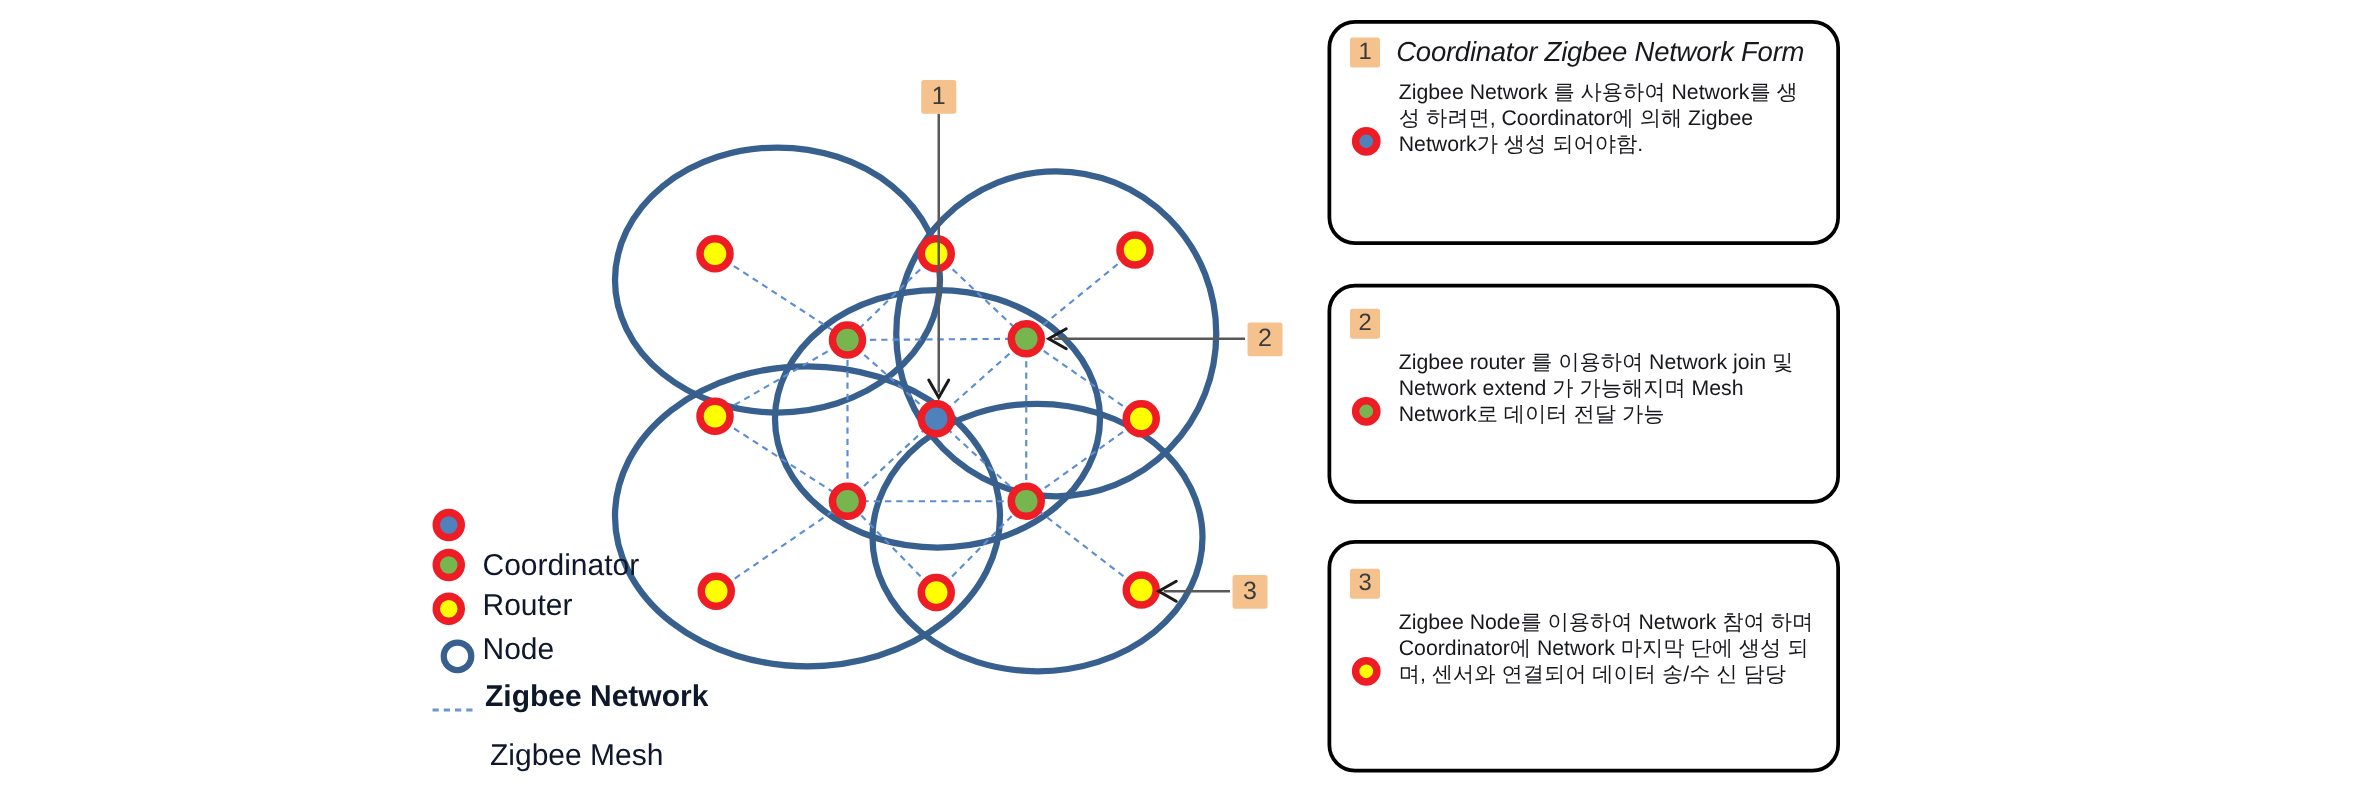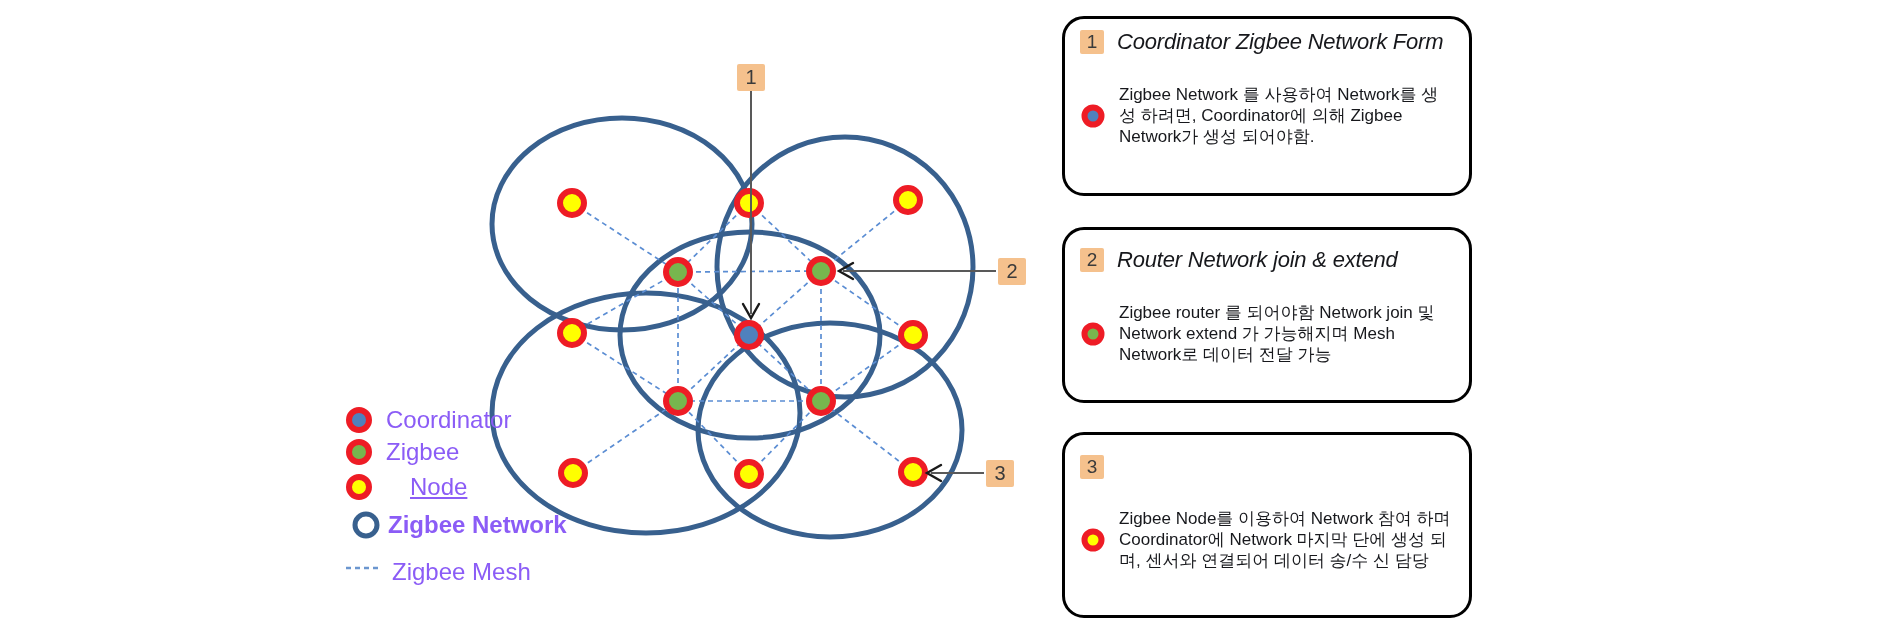--- a/index.html
+++ b/index.html
@@ -15,34 +15,34 @@
   .legend-dash{stroke:#6b96cf;stroke-width:2.4;stroke-dasharray:5 4;}
   .arrow-line{stroke:#595959;stroke-width:2;}
   .arrow-head{stroke:#1a1a1a;stroke-width:2.4;fill:none;stroke-linecap:round;}
 
   
   .callout{position:absolute;width:28px;height:27px;background:#f5c18d;
            display:flex;align-items:center;justify-content:center;
            font-size:20px;color:#3b3b3b;border-radius:2px;}
 
   
-  .legend-label{position:absolute;font-size:24px;line-height:28px;color:#8b5cf6;white-space:nowrap;}
+  .legend-label{position:absolute;font-size:24px;line-height:28px;color:#0f172a;white-space:nowrap;margin-top:33px;}
 
   
   .info-box{position:absolute;left:1062px;width:410px;background:#fff;
             border:3px solid #000;border-radius:22px;box-sizing:border-box;
             padding:8px 16px 8px 15px;}
   .info-box.b1{top:16px;height:180px;padding-top:10px;}
   .info-box.b2{top:227px;height:176px;padding-top:17px;}
   .info-box.b3{top:432px;height:186px;padding-top:20px;}
   .ib-title-row{display:flex;align-items:center;gap:13px;}
   .ib-chip{width:24px;height:24px;background:#f5c18d;border-radius:2px;flex:0 0 auto;
            display:flex;align-items:center;justify-content:center;font-size:19px;color:#3b3b3b;}
   .ib-title{font-size:22px;color:#17181c;white-space:nowrap;letter-spacing:-0.2px;font-style:italic;}
-  .ib-body-row{display:flex;align-items:center;gap:13px;margin-top:29px;}
+  .ib-body-row{display:flex;align-items:flex-end;gap:13px;margin-top:8px;}
   .ib-icon{flex:0 0 auto;}
   .ib-body{font-size:17px;line-height:21px;color:#17181c;width:338px;}
 </style>
 </head>
 <body>
 
 <div class="canvas">
 
   <svg class="diagram-svg" width="1890" height="628" viewBox="0 0 1890 628">
 
@@ -120,49 +120,48 @@
     </div>
   <div class="callout" style="left:998px;top:258px;">
       <span>2</span>
     </div>
   <div class="callout" style="left:986px;top:460px;">
       <span>3</span>
     </div>
 
   <div class="legend">
     <div class="legend-label" style="left:386px;top:406px;">Coordinator</div>
-    <div class="legend-label" style="left:386px;top:438px;">Zigbee</div>
-    <div class="legend-label" style="left:410px;top:473px;text-decoration:underline;">Node</div>
+    <div class="legend-label" style="left:386px;top:438px;">Router</div>
+    <div class="legend-label" style="left:386px;top:473px;">Node</div>
     <div class="legend-label" style="left:388px;top:511px;font-weight:bold;">Zigbee Network</div>
     <div class="legend-label" style="left:392px;top:558px;">Zigbee Mesh</div>
   </div>
 
   <div class="info-box b1">
     <div class="ib-title-row">
       <div class="ib-chip">1</div>
       <div class="ib-title">Coordinator Zigbee Network Form</div>
     </div>
     <div class="ib-body-row">
       <svg class="ib-icon" width="26" height="26">
         <circle cx="13" cy="13" r="8.5" class="red-ring" fill="#4f81bd"></circle>
       </svg>
       <div class="ib-body">Zigbee Network 를 사용하여 Network를 생성 하려면, Coordinator에 의해 Zigbee Network가 생성 되어야함.</div>
     </div>
   </div>
 
   <div class="info-box b2">
     <div class="ib-title-row">
       <div class="ib-chip">2</div>
-      <div class="ib-title">Router Network join &amp; extend</div>
     </div>
     <div class="ib-body-row">
       <svg class="ib-icon" width="26" height="26">
         <circle cx="13" cy="13" r="8.5" class="red-ring" fill="#77b64e"></circle>
       </svg>
-      <div class="ib-body">Zigbee router 를 되어야함 Network join 및 Network extend 가 가능해지며 Mesh Network로 데이터 전달 가능</div>
+      <div class="ib-body">Zigbee router 를 이용하여 Network join 및 Network extend 가 가능해지며 Mesh Network로 데이터 전달 가능</div>
     </div>
   </div>
 
   <div class="info-box b3">
     <div class="ib-title-row">
       <div class="ib-chip">3</div>
     </div>
     <div class="ib-body-row">
       <svg class="ib-icon" width="26" height="26">
         <circle cx="13" cy="13" r="8.5" class="red-ring" fill="#ffff00"></circle>

